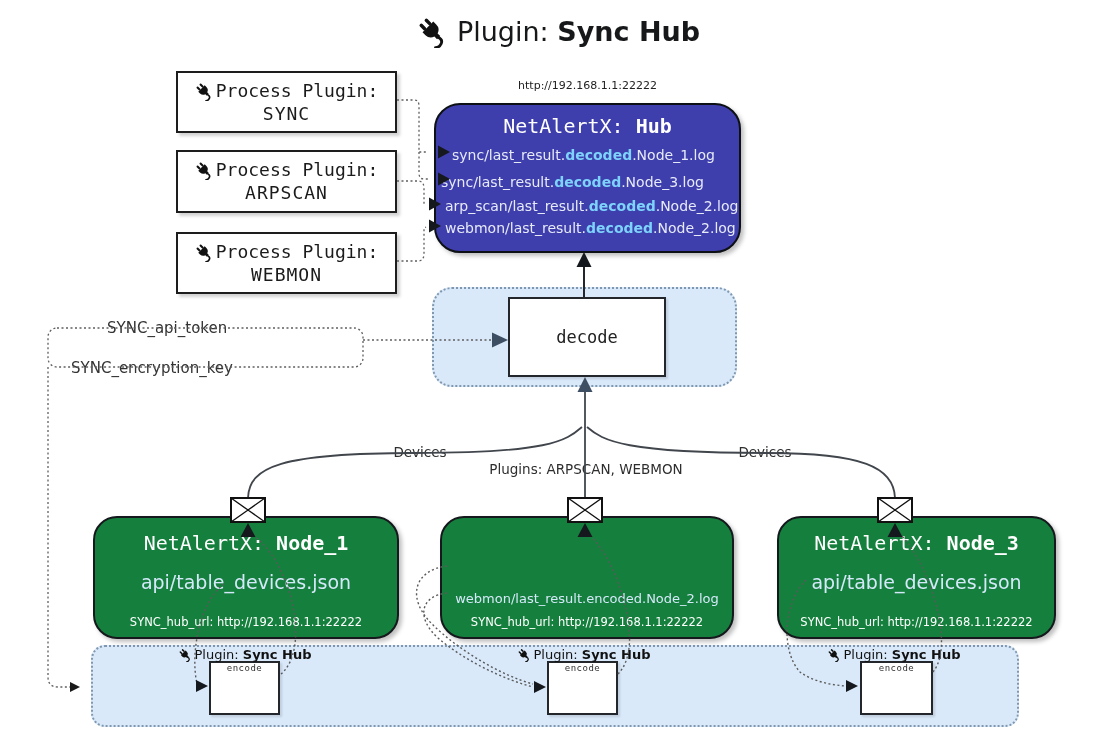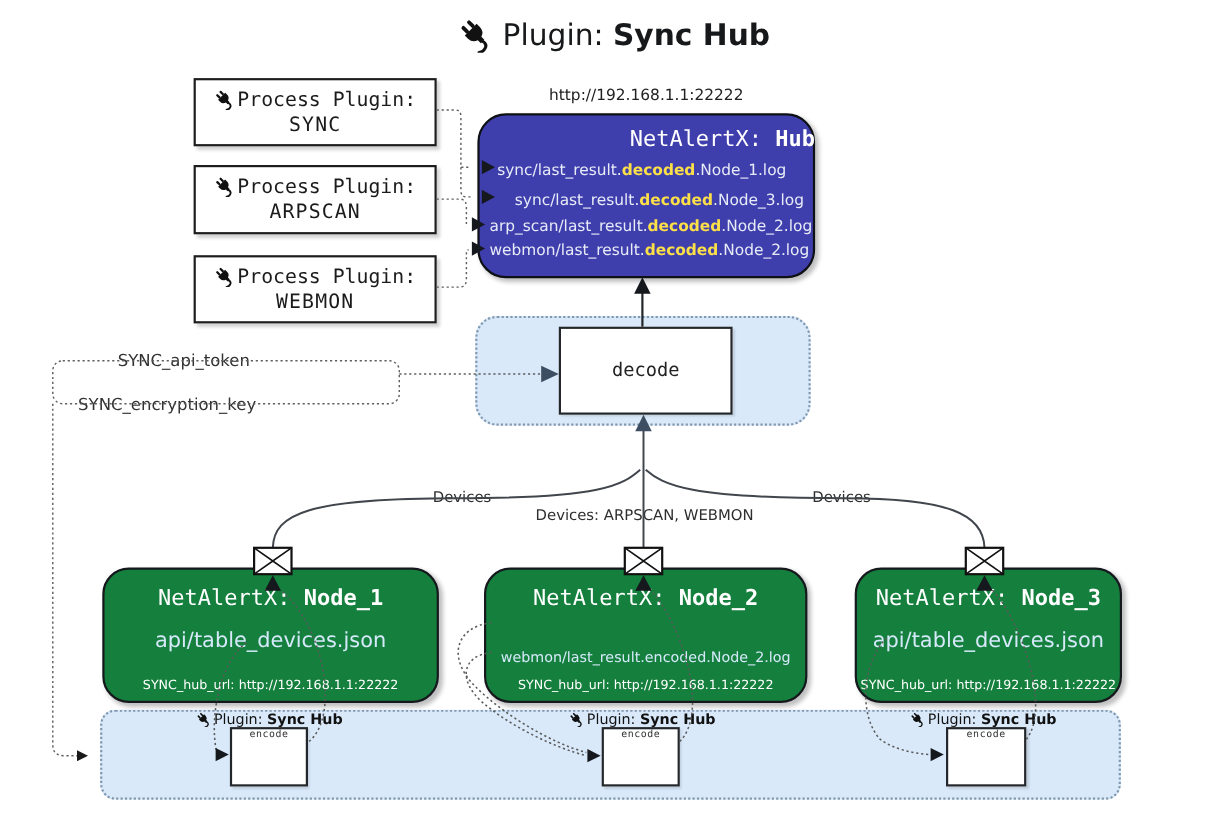--- a/index.html
+++ b/index.html
@@ -17,26 +17,26 @@
         box-shadow:3px 3px 3px rgba(0,0,0,.18);box-sizing:border-box;
         font-family:"DejaVu Sans Mono",monospace;font-size:18px;color:#1b1b1b;text-align:center;}
   .pbox .l1{margin-top:7px;}
   .pbox .l2{margin-top:2px;letter-spacing:1px;}
   .pbox svg{vertical-align:-4px;margin-right:2px;}
 
   
   #hub{left:434px;top:103px;width:307px;height:150px;border-radius:26px;
        background:#3f3ead;border:2.5px solid #0d1014;box-sizing:border-box;
        box-shadow:3px 3px 4px rgba(0,0,0,.25);}
-  #hub-title{left:434px;top:114px;width:307px;text-align:right;color:#ffffff;
+  #hub-title{left:434px;top:114px;width:307px;text-align:center;color:#ffffff;
              font-family:"DejaVu Sans Mono",monospace;font-size:20px;}
   #hub-title .b{font-weight:bold;}
   .hubline{color:#e6ebf7;font-size:14px;white-space:nowrap;}
-  .hubline .b{font-weight:bold;color:#fde047;margin-top:18px;}
-  #hub-url{left:434px;top:79px;width:307px;text-align:center;font-size:14px;color:#222;}
+  .hubline .b{font-weight:bold;color:#7dd3fc;margin-top:18px;}
+  #hub-url{left:434px;top:79px;width:307px;text-align:center;font-size:11px;color:#222;}
 
   
   .panel{background:#d9e9fa;border:2px dotted #7f98b0;box-sizing:border-box;}
   #decode-panel{left:432px;top:287px;width:305px;height:100px;border-radius:20px;}
   #decode-box{left:508px;top:297px;width:158px;height:80px;background:#fff;
               border:2.5px solid #23272b;box-sizing:border-box;
               display:flex;align-items:center;justify-content:center;
               font-family:"DejaVu Sans Mono",monospace;font-size:17px;color:#222;
               box-shadow:2px 2px 2px rgba(0,0,0,.12);}
   #strip{left:91px;top:645px;width:928px;height:82px;border-radius:14px;}
@@ -95,44 +95,43 @@
     <div class="pbox abs" style="top:232px;height:62px;">
       <div class="l1"><svg width="19" height="19" viewBox="0 0 24 24">
             <use href="#plug-sym"></use>
           </svg><span>Process Plugin:</span></div>
       <div class="l2">WEBMON</div>
     </div>
 
     <div id="hub-url" class="abs">http://192.168.1.1:22222</div>
     <div id="hub" class="abs">
       <div class="hubline abs" style="left:16px;top:42px;"><span>sync/last_result.</span><span class="b">decoded</span><span>.Node_1.log</span></div>
-      <div class="hubline abs" style="left:32px;top:69px;"><span>sync/last_result.</span><span class="b">decoded</span><span>.Node_3.log</span></div>
+      <div class="hubline abs" style="left:5px;top:69px;"><span>sync/last_result.</span><span class="b">decoded</span><span>.Node_3.log</span></div>
       <div class="hubline abs" style="left:9px;top:93px;"><span>arp_scan/last_result.</span><span class="b">decoded</span><span>.Node_2.log</span></div>
       <div class="hubline abs" style="left:9px;top:115px;"><span>webmon/last_result.</span><span class="b">decoded</span><span>.Node_2.log</span></div>
     </div>
     <div id="hub-title" class="abs"><span>NetAlertX:</span>&nbsp;<span class="b">Hub</span></div>
 
     <div id="decode-panel" class="panel abs"></div>
     <div id="decode-box" class="abs">
         <span>decode</span>
       </div>
 
     <div id="strip" class="panel abs"></div>
 
     <div class="node abs" style="left:93px;width:306px;">
       <div class="node-title"><span>NetAlertX:</span>&nbsp;<span class="b">Node_1</span></div>
       <div class="nodeline" style="top:53px;">api/table_devices.json</div>
       <div class="node-url">SYNC_hub_url: http://192.168.1.1:22222</div>
     </div>
     <div class="node abs" style="left:440px;width:294px;">
-      <div class="node-title"><span>NetAlertX:</span>&nbsp;<span class="b">Node_2</span></div>
       <div class="nodeline" style="top:73px;font-size:13px;">webmon/last_result.encoded.Node_2.log</div>
       <div class="node-url">SYNC_hub_url: http://192.168.1.1:22222</div>
     </div>
-    <div class="node abs" style="left:777px;width:243px;">
+    <div class="node abs" style="left:777px;width:279px;">
       <div class="node-title"><span>NetAlertX:</span>&nbsp;<span class="b">Node_3</span></div>
       <div class="nodeline" style="top:53px;">api/table_devices.json</div>
       <div class="node-url">SYNC_hub_url: http://192.168.1.1:22222</div>
     </div>
 
     <div class="encode-box abs" style="left:209px;">
         <span>encode</span>
       </div>
     <div class="encode-box abs" style="left:547px;">
         <span>encode</span>
@@ -223,21 +222,21 @@
       <rect x="878" y="498" width="34" height="24" fill="#ffffff" stroke="#111" stroke-width="2"></rect>
       <path d="M878,498 L895,510 L912,498 M878,522 L895,510 L912,522" fill="none" stroke="#111" stroke-width="1.4"></path>
     </g>
   </svg>
 
   <div class="lbl-layer">
     <div class="token-label abs" style="left:104px;top:319px;">SYNC_api_token</div>
     <div class="token-label abs" style="left:68px;top:359px;">SYNC_encryption_key</div>
 
     <div class="edge-label abs" style="left:420px;top:444px;">Devices</div>
-    <div class="edge-label abs" style="left:586px;top:461px;">Devices: ARPSCAN, WEBMON</div>
+    <div class="edge-label abs" style="left:586px;top:461px;">Plugins: ARPSCAN, WEBMON</div>
     <div class="edge-label abs" style="left:765px;top:444px;">Devices</div>
 
     <div class="strip-label abs" style="left:245px;top:647px;"><svg width="14" height="14" viewBox="0 0 24 24">
           <use href="#plug-sym"></use>
         </svg><span>Plugin:</span>&nbsp;<span class="b">Sync Hub</span></div>
     <div class="strip-label abs" style="left:584px;top:647px;"><svg width="14" height="14" viewBox="0 0 24 24">
           <use href="#plug-sym"></use>
         </svg><span>Plugin:</span>&nbsp;<span class="b">Sync Hub</span></div>
     <div class="strip-label abs" style="left:894px;top:647px;"><svg width="14" height="14" viewBox="0 0 24 24">
           <use href="#plug-sym"></use>

